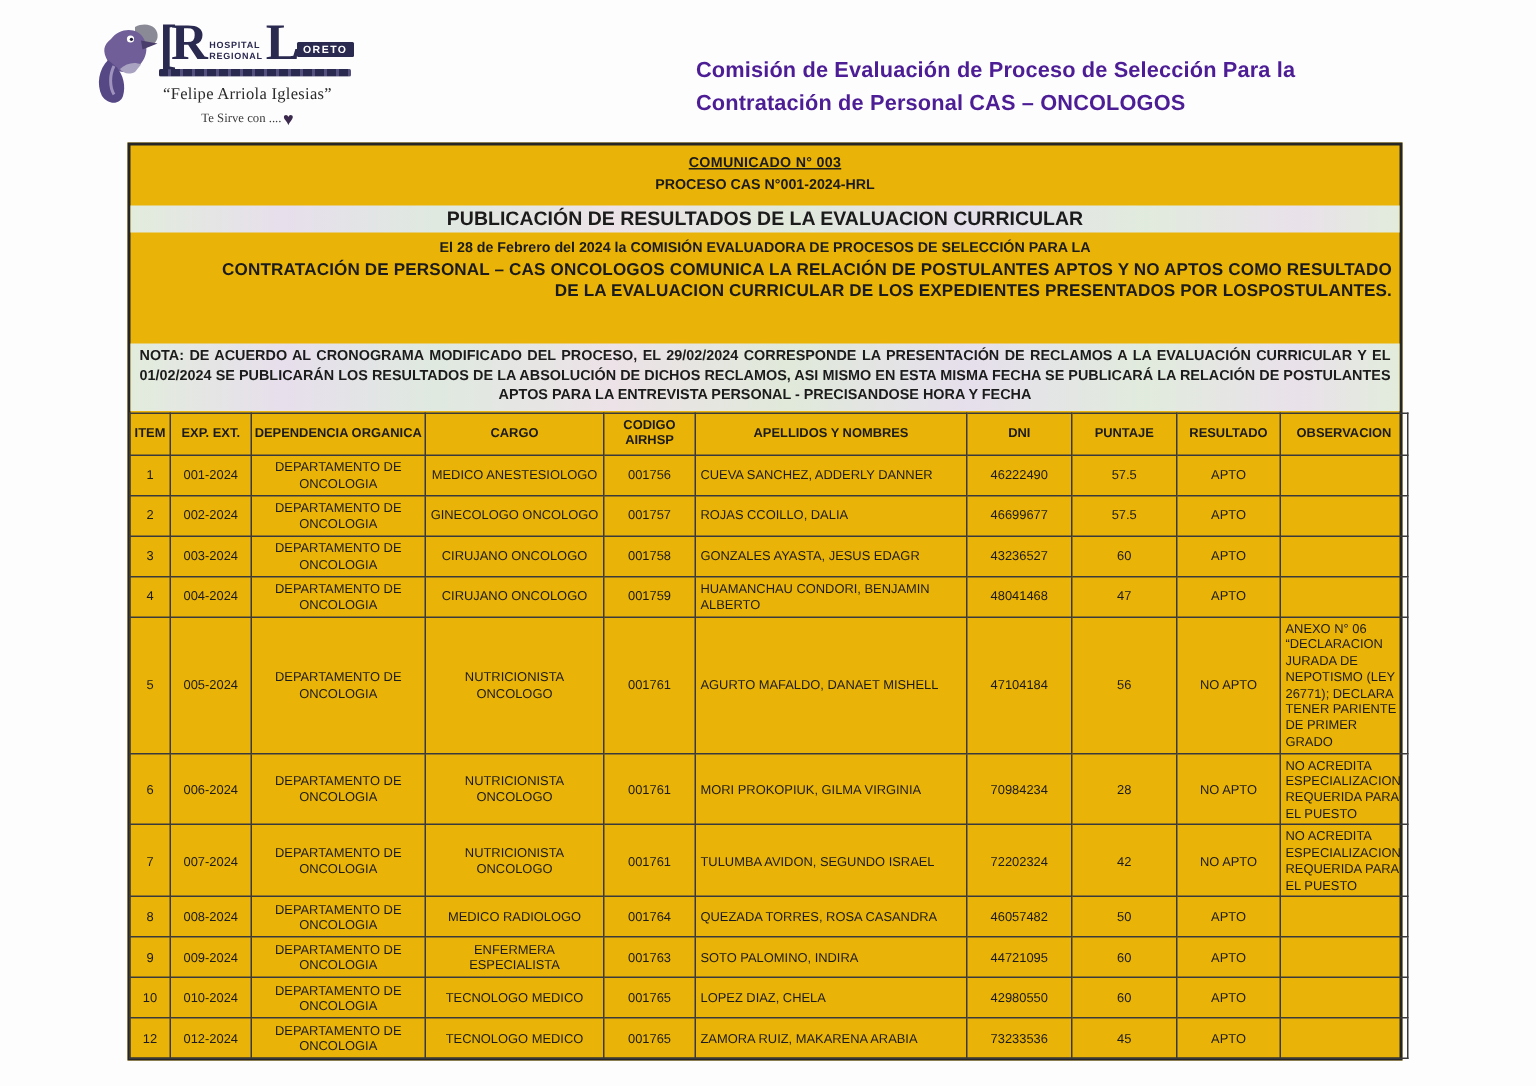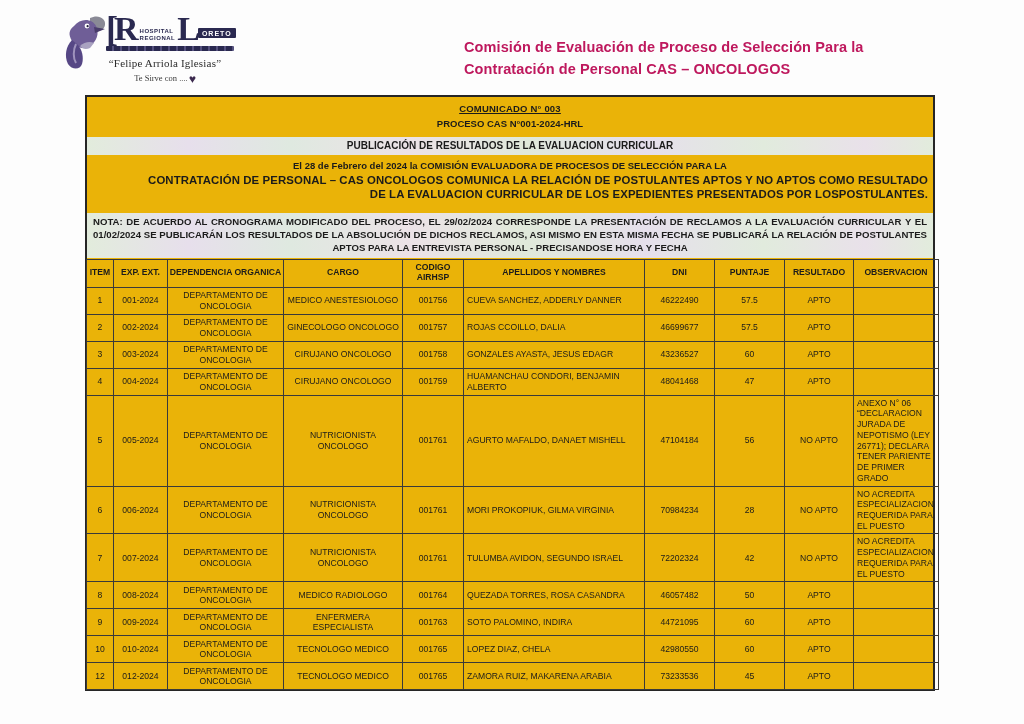--- a/index.html
+++ b/index.html
@@ -50,21 +50,21 @@
     letter-spacing: 0.2px;
   }
   .logo-tagline {
     margin-left: 30px; margin-top: 3px; text-align: center; width: 150px;
     font-family: "Liberation Serif", serif; font-size: 8.5px; color: #3a3a3a;
   }
   .logo-tagline .heart { color: #3c2a4e; font-size: 12px; vertical-align: -2px; margin-left: 1px; }
 
   .doc-title {
     position: absolute; left: 464px; top: 36px; width: 420px;
-    font-weight: bold; font-size: 14.5px; line-height: 1.55; color: #be185d;
+    font-weight: bold; font-size: 14.5px; line-height: 1.55; color: #4c1d95;
     letter-spacing: 0.1px;
   }
 
   
   .doc-box {
     position: absolute; left: 85px; top: 95px; width: 850px;
     border: 2px solid #262626;
     background: #eab308;
   }
   .line-comunicado {
@@ -74,31 +74,31 @@
   .line-proceso {
     margin-top: 4px; text-align: center; font-weight: bold; font-size: 9.5px;
   }
   .band {
     background: linear-gradient(90deg,
       #e2ecdc 0%, #e7dfec 12%, #dfe9e0 24%, #ece2e7 38%,
       #e0e9da 52%, #e6dfec 66%, #e1ebdd 80%, #e9e1ea 92%, #e2ecdc 100%);
   }
   .band-publicacion {
     margin-top: 8px; height: 18px; line-height: 18px; text-align: center;
-    font-weight: bold; font-size: 10px;
+    font-weight: bold; font-size: 13px;
   }
   .line-intro {
     margin-top: 5px; text-align: center; font-weight: bold; font-size: 9.5px;
   }
   .para-intro {
     margin: 3px 5px 0 5px; font-weight: bold; font-size: 11.4px;
     line-height: 1.22; text-indent: 46px; text-align: right; letter-spacing: 0.1px;
   }
   .band-nota {
-    margin-top: 11px; padding: 3px 6px; font-weight: bold; font-size: 9.6px;
+    margin-top: 27px; padding: 3px 6px; font-weight: bold; font-size: 9.6px;
     line-height: 1.35; text-align: justify; text-align-last: center;
   }
 
   
   table.results {
     width: calc(100% + 2px); margin: 1px -1px -1px -1px;
     border-collapse: collapse; table-layout: fixed;
   }
   table.results th, table.results td {
     border: 1px solid #3a3a3a; overflow: hidden;

